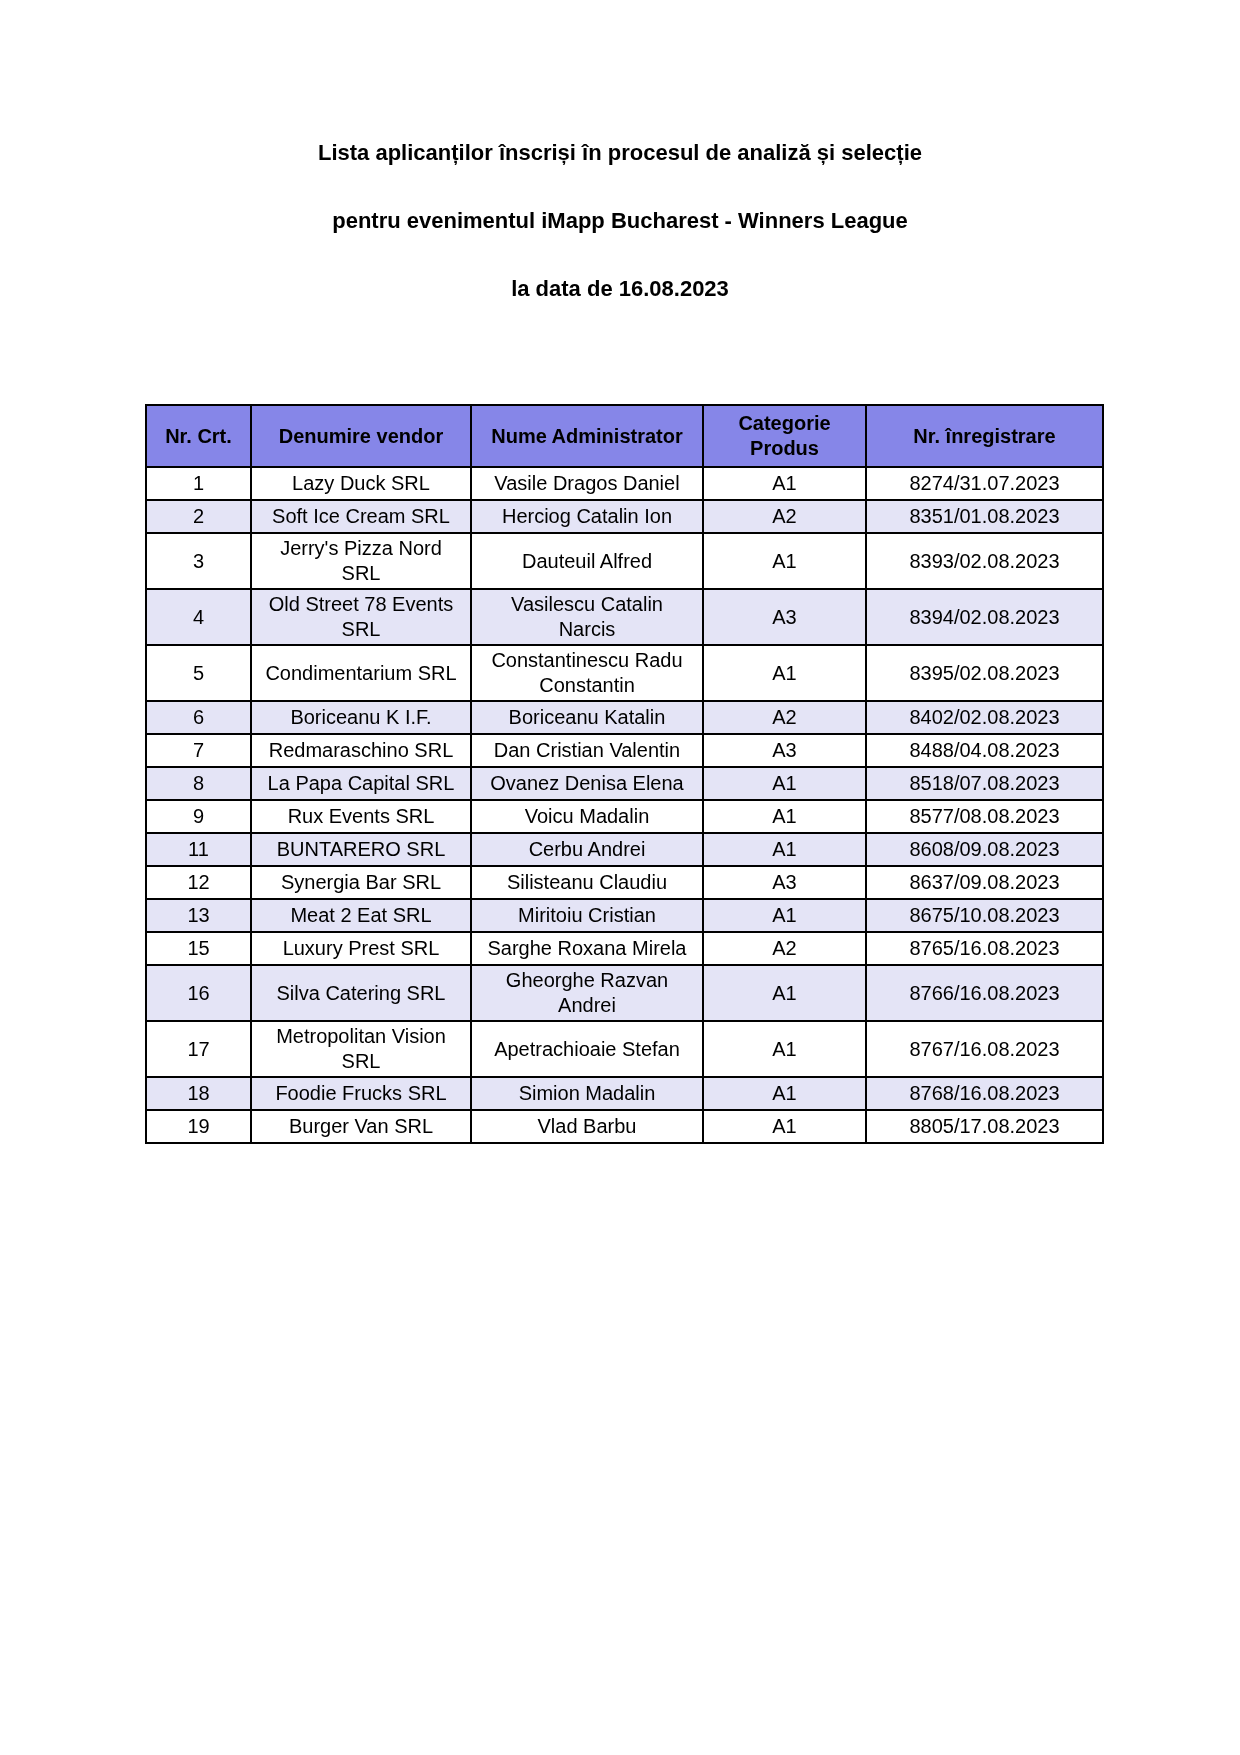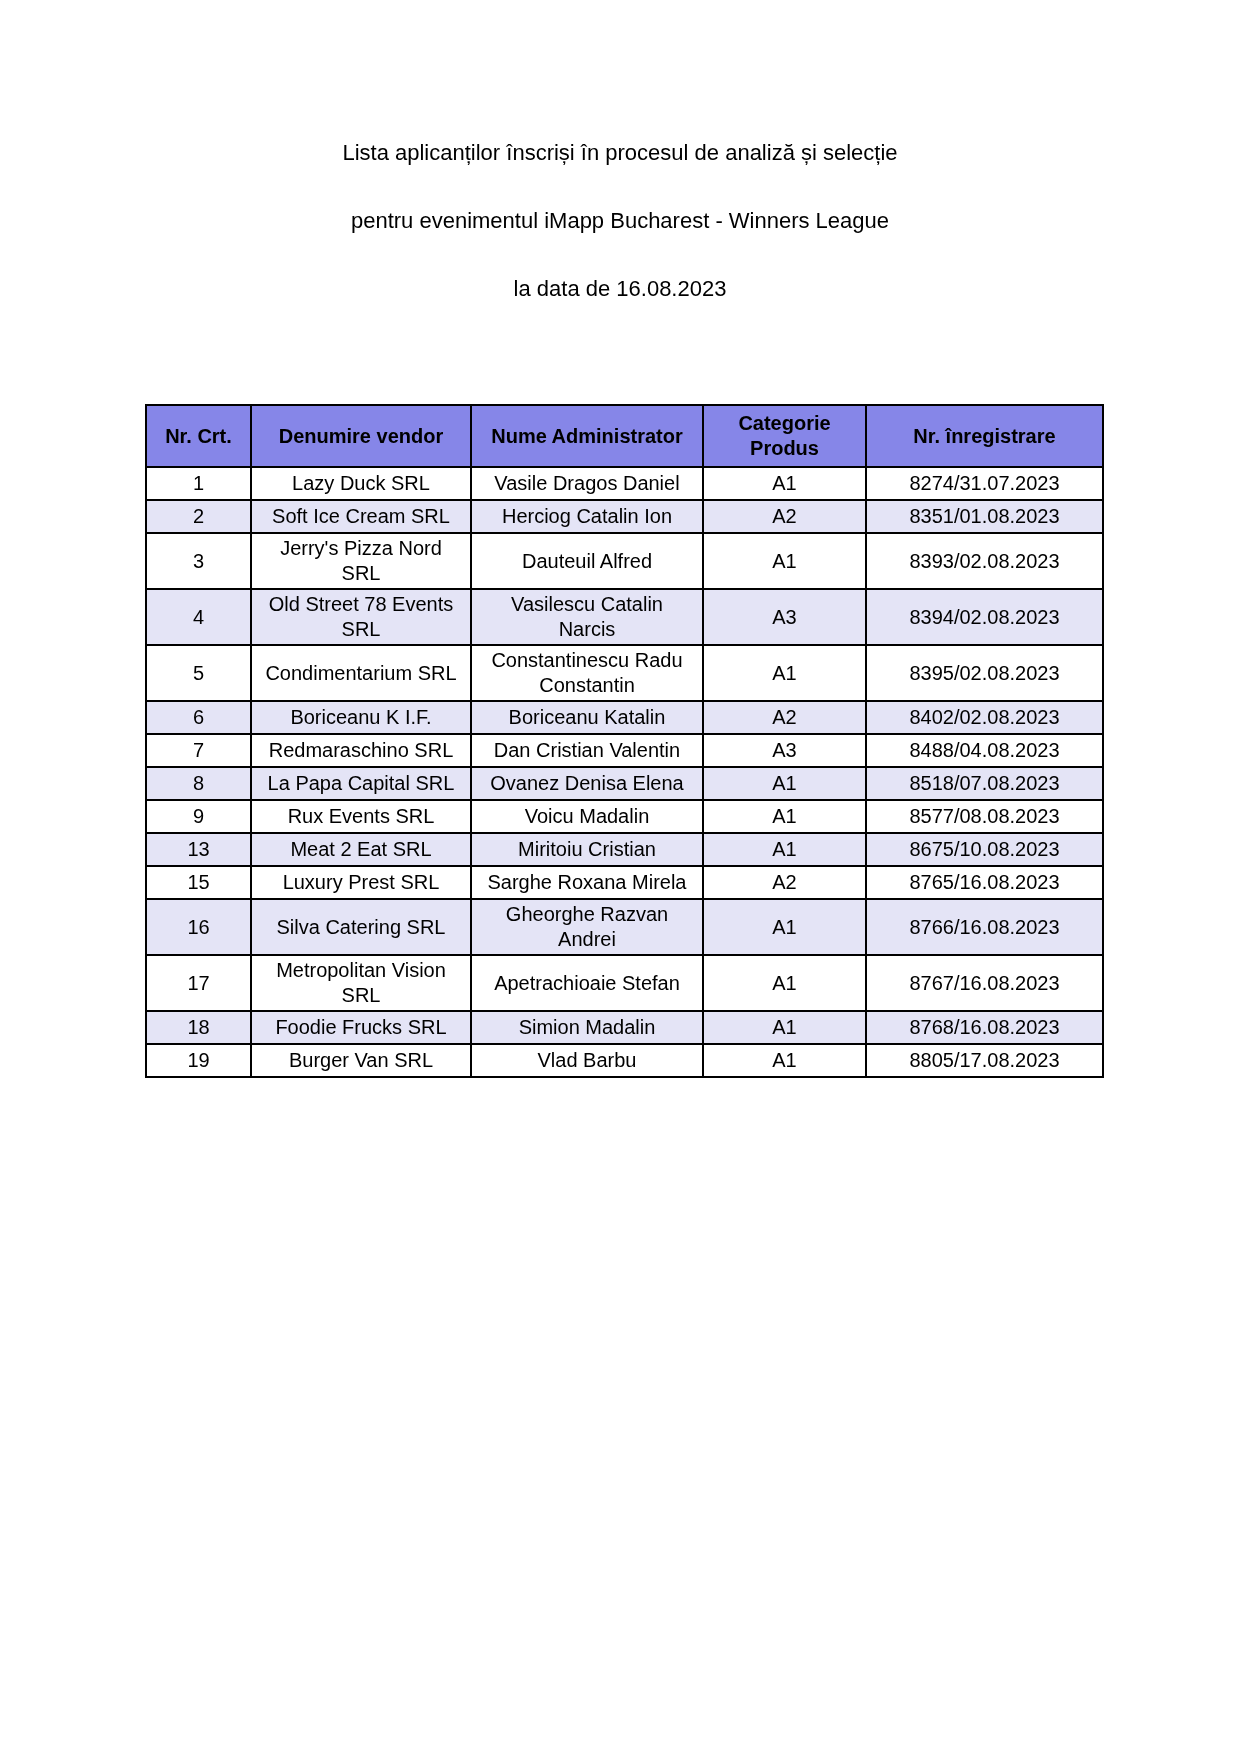--- a/index.html
+++ b/index.html
@@ -8,21 +8,21 @@
     height: 1755px;
     background: #ffffff;
     color: #000000;
     font-family: "Liberation Sans", sans-serif;
     overflow: hidden;
   }
   .title-block {
     margin-top: 102px;
     width: 100%;
     text-align: center;
-    font-weight: normal;
+    font-weight: bold;
     font-size: 22px;
     line-height: 34px;
     white-space: pre-line;
   }
   table.applicants {
     margin: 64px 16px 0 145px;
     width: 957px;
     border-collapse: collapse;
     table-layout: fixed;
     padding-left: 16px;
@@ -141,20 +141,34 @@
         <td>8518/07.08.2023</td>
       </tr>
       <tr>
         <td>9</td>
         <td>Rux Events SRL</td>
         <td>Voicu Madalin</td>
         <td>A1</td>
         <td>8577/08.08.2023</td>
       </tr>
       <tr>
+        <td>11</td>
+        <td>BUNTARERO SRL</td>
+        <td>Cerbu Andrei</td>
+        <td>A1</td>
+        <td>8608/09.08.2023</td>
+      </tr>
+      <tr>
+        <td>12</td>
+        <td>Synergia Bar SRL</td>
+        <td>Silisteanu Claudiu</td>
+        <td>A3</td>
+        <td>8637/09.08.2023</td>
+      </tr>
+      <tr>
         <td>13</td>
         <td>Meat 2 Eat SRL</td>
         <td>Miritoiu Cristian</td>
         <td>A1</td>
         <td>8675/10.08.2023</td>
       </tr>
       <tr>
         <td>15</td>
         <td>Luxury Prest SRL</td>
         <td>Sarghe Roxana Mirela</td>

